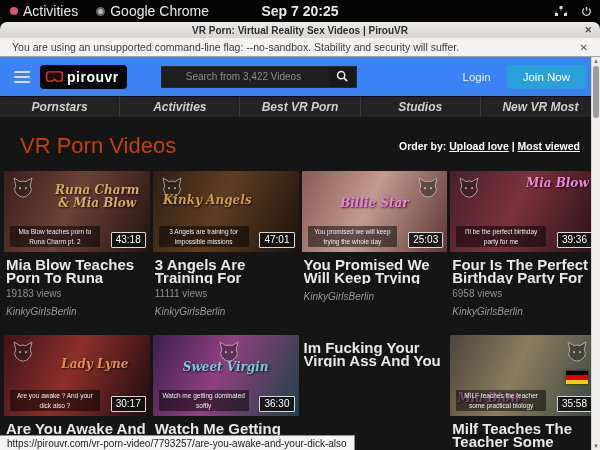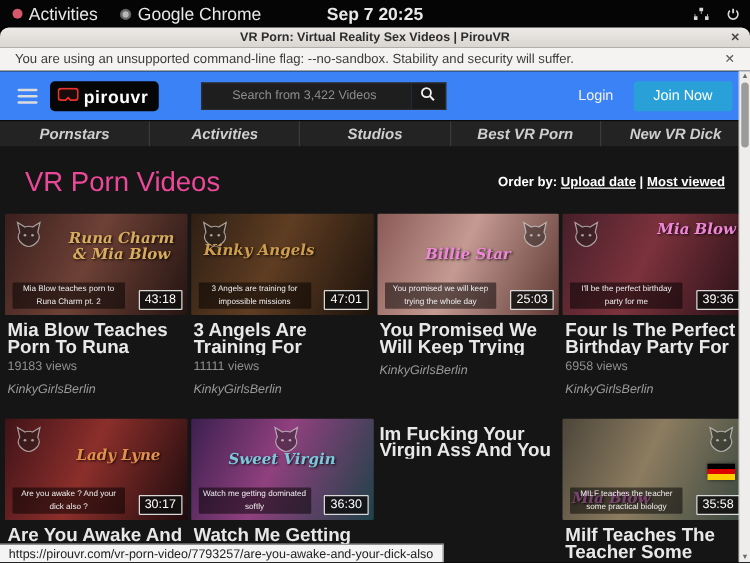--- a/index.html
+++ b/index.html
@@ -48,21 +48,21 @@
     display:flex; align-items:center; justify-content:center; cursor:pointer; }
   .login { margin-left:auto; color:#f2f2f2; font-size:11.5px; cursor:pointer; padding:4px 6px; }
   .join-btn { color:#fff; font-size:11.5px; border:none; border-radius:3px; padding:6px 16px; cursor:pointer; }
 
   .nav { height:21px; background:#232323; display:flex; border-top:1px solid #0c0c0c; }
   .nav-item { flex:1; display:flex; align-items:center; justify-content:center;
     color:#cfcfcf; font-size:12px; font-weight:bold; border-right:1px solid #3a3a3a; cursor:pointer;font-style:italic; }
   .nav-item:last-child { border-right:none; }
 
   .page-head { display:flex; align-items:center; padding:16px 20px 10px 20px; }
-  .page-title { color:#ec4899; font-size:22px; font-weight:400; }
+  .page-title { color:#c2410c; font-size:22px; font-weight:400; }
   .orderby { margin-left:auto; color:#fff; font-size:10.5px; font-weight:bold; }
   .orderby a { color:#fff; text-decoration:underline; cursor:pointer; }
 
   .grid { display:grid; grid-template-columns:repeat(4,1fr); column-gap:3px; row-gap:0;
     padding:2px 4px 0 4px; }
   .card { margin-bottom:18px; }
   .thumb { position:relative; height:81px; border-radius:1px; overflow:hidden; cursor:pointer; }
   .ov-title { position:absolute; font-family:"DejaVu Serif", serif; font-style:italic; font-weight:bold;
     font-size:12px; line-height:1.05; text-shadow:1px 1px 2px rgba(0,0,0,.8); max-width:62%; }
   .ov-right { right:5%; top:16%; text-align:center; }
@@ -170,30 +170,30 @@
           </span>
         </div>
       </div>
       <div class="login">Login</div>
       <button class="join-btn" style="background: rgb(41, 160, 216);">Join Now</button>
     </div>
 
     <div class="nav">
       <div class="nav-item">Pornstars</div>
       <div class="nav-item">Activities</div>
+      <div class="nav-item">Best VR Porn</div>
       <div class="nav-item">Studios</div>
-      <div class="nav-item">Best VR Porn</div>
-      <div class="nav-item">New VR Dick</div>
+      <div class="nav-item">New VR Most</div>
     </div>
 
     <div class="page-head">
       <div class="page-title">VR Porn Videos</div>
       <div class="orderby">
         <span>Order by:</span>
-        <a>Upload date</a>
+        <a>Upload love</a>
         <span>|</span>
         <a>Most viewed</a>
       </div>
     </div>
 
     <div class="grid">
   <div class="card">
     <div class="thumb" style="background: linear-gradient(115deg, rgb(58, 31, 29), rgb(110, 65, 54) 45%, rgb(36, 20, 18));">
       <span class="cat-logo logo-tl">
         <svg width="24" height="22" viewBox="0 0 40 36">

